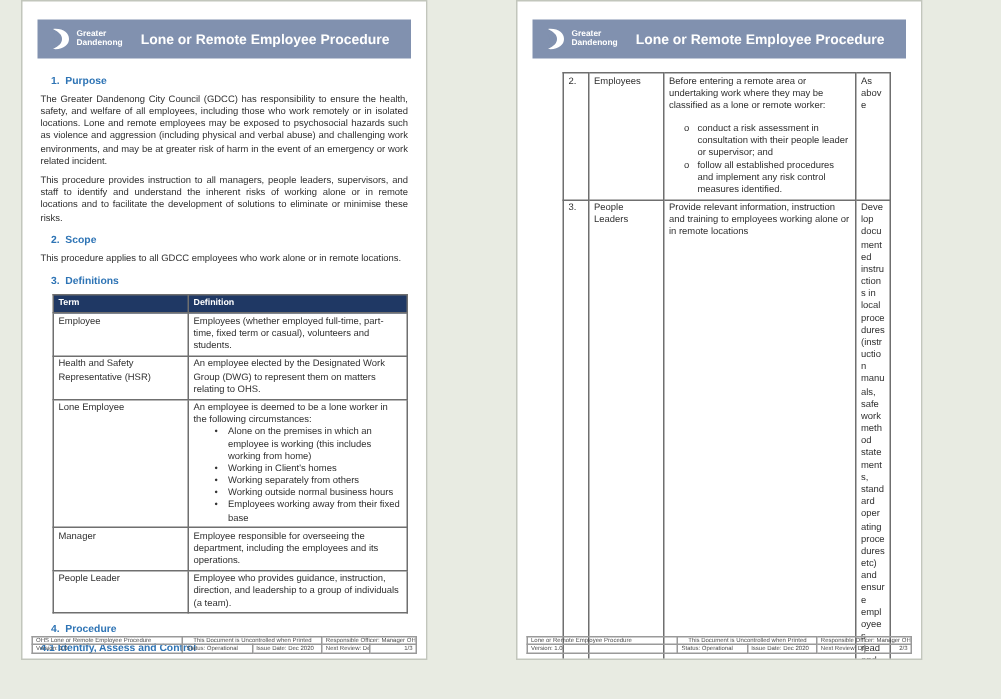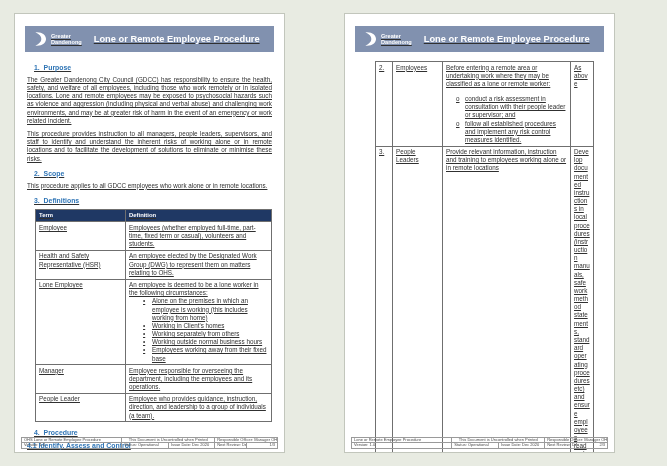--- a/index.html
+++ b/index.html
@@ -3,22 +3,22 @@
 <meta charset="utf-8">
 <style>
   html,body{margin:0;padding:0}
   body{
     width:667px;height:466px;position:relative;overflow:hidden;
     background:#e8ebe2;
     font-family:"Liberation Sans","DejaVu Sans",sans-serif;
     color:#303030;
   }
   .page{
-    position:absolute;top:13px;width:271px;height:440px;
-    background:#fff;border:1px solid #c2c6bc;box-sizing:border-box;overflow:hidden;text-decoration:underline;
+    position:absolute;top:0;width:271px;height:440px;
+    background:#fff;border:1px solid #c2c6bc;box-sizing:border-box;overflow:hidden;
   }
   #page-1{left:14px}
   #page-2{left:344px}
 
   
   .bar{
     margin:12px 10px 0;height:26px;background:#8191af;
     display:flex;align-items:center;padding:0 7px;box-sizing:border-box;
   }
   .logo{width:16px;height:16px;flex:0 0 auto}

